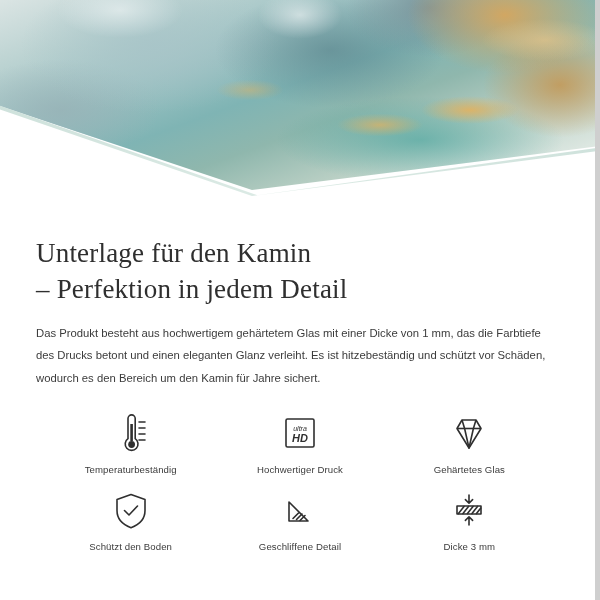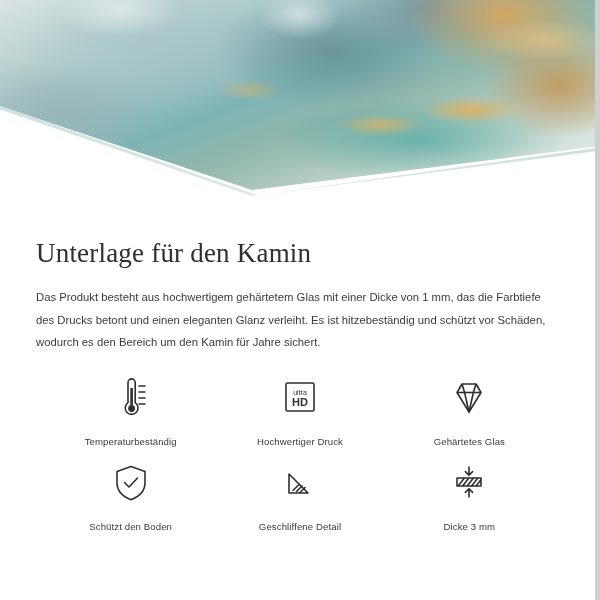--- a/index.html
+++ b/index.html
@@ -144,23 +144,24 @@
     display: flex;
     flex-direction: column;
     align-items: center;
     justify-content: flex-start;
   }
   .feature .ico {
     height: 44px;
     display: flex;
     align-items: flex-end;
     justify-content: center;
+    font-style: italic;
   }
   .feature .cap {
-    margin-top: 16px;
+    margin-top: 8px;
     font-size: 9.6px;
     color: #3b3b3b;
     text-align: right;
     letter-spacing: 0.1px;
   }
 
   
   .right-strip {
     position: absolute;
     right: 0;
@@ -180,20 +181,21 @@
     <div class="hero-art2"></div>
     <div class="hero-edge"></div>
     <div class="hero-edge2"></div>
     <div class="sparkle s1"></div>
     <div class="sparkle s2"></div>
   </div>
 
   <div class="content">
     <h1 class="title">
       <span>Unterlage für den Kamin</span>
+      <span class="line2">– Perfektion in jedem Detail</span>
     </h1>
     <p class="body">Das Produkt besteht aus hochwertigem gehärtetem Glas mit einer Dicke von 1 mm, das die Farbtiefe des Drucks betont und einen eleganten Glanz verleiht. Es ist hitzebeständig und schützt vor Schäden, wodurch es den Bereich um den Kamin für Jahre sichert.</p>
 
     <div class="features">
 
       <div class="feature">
         <div class="ico">
           <svg width="40" height="44" viewBox="0 0 40 44" fill="none" stroke="#2f2f2f" stroke-width="1.6" stroke-linecap="round">
             <path d="M17 6.5a3.6 3.6 0 0 1 7.2 0v20.2a6.4 6.4 0 1 1-7.2 0z"></path>
             <circle cx="20.6" cy="32.5" r="3.4" fill="#2f2f2f" stroke="none"></circle>

